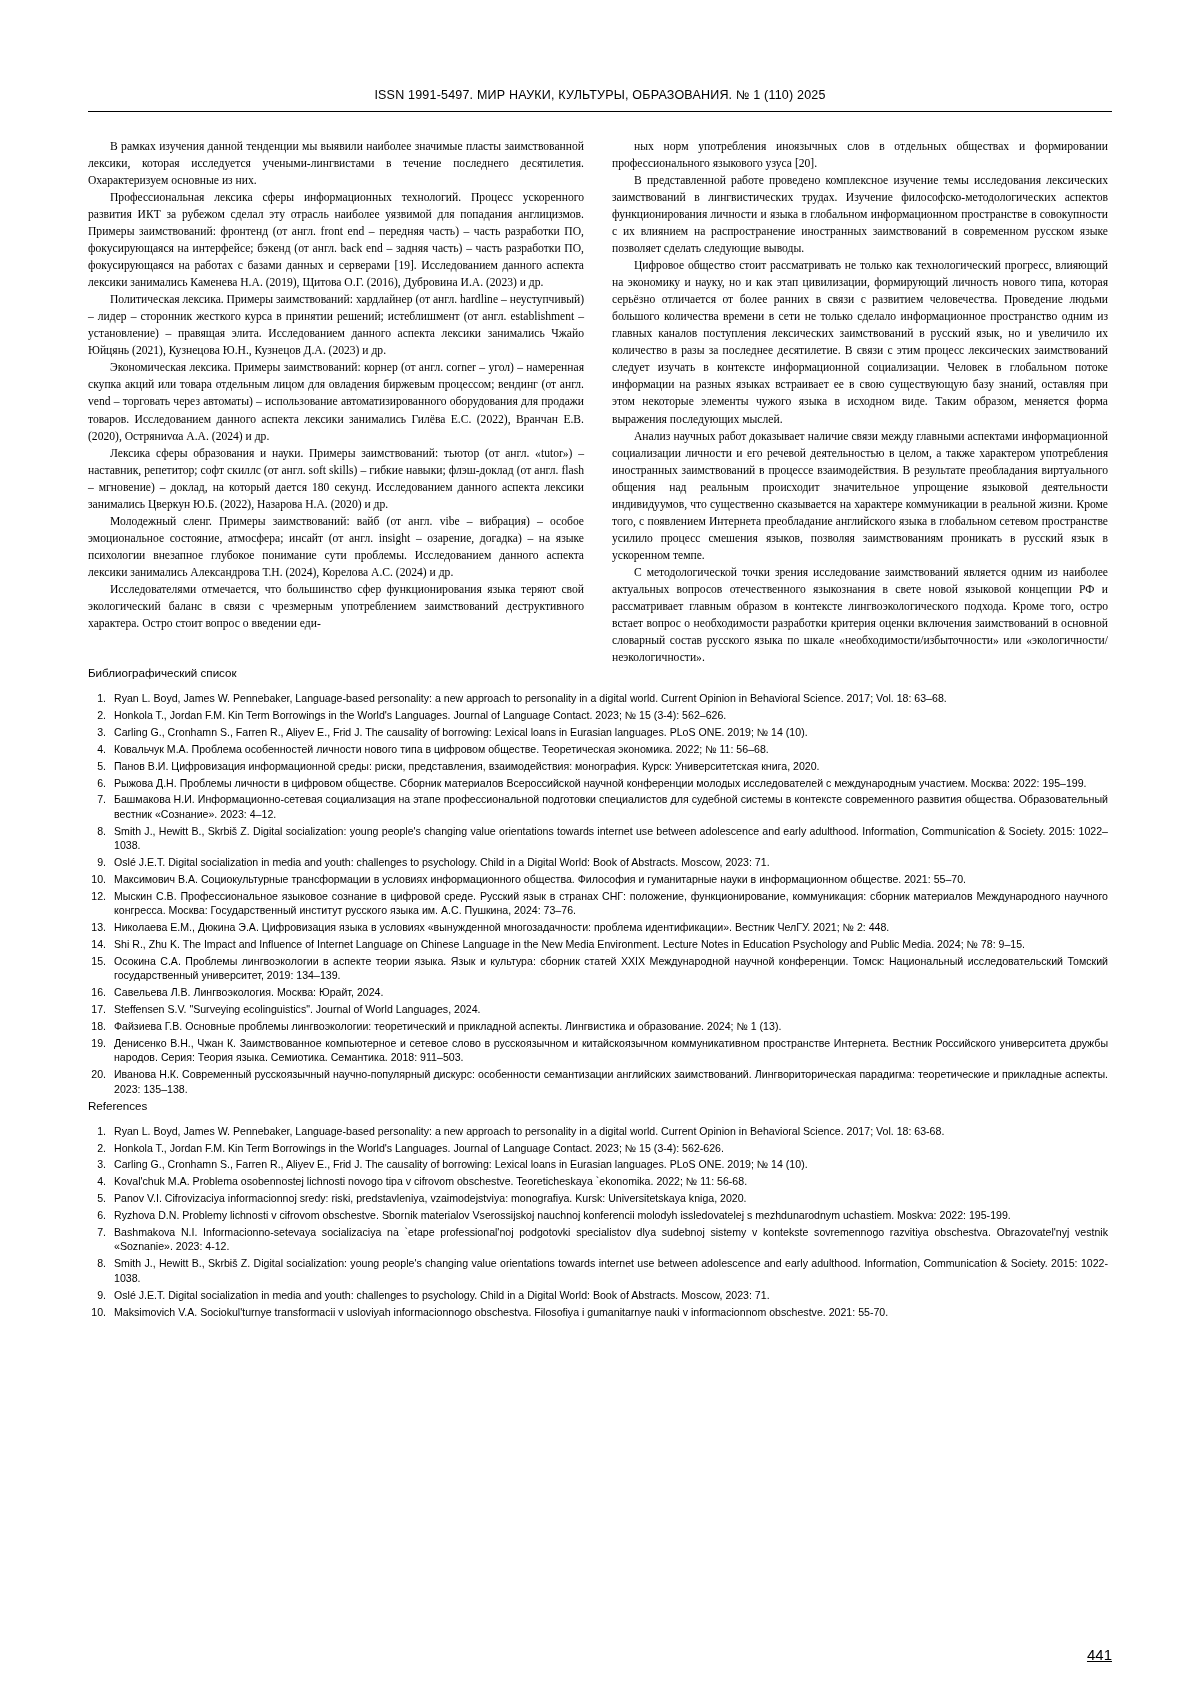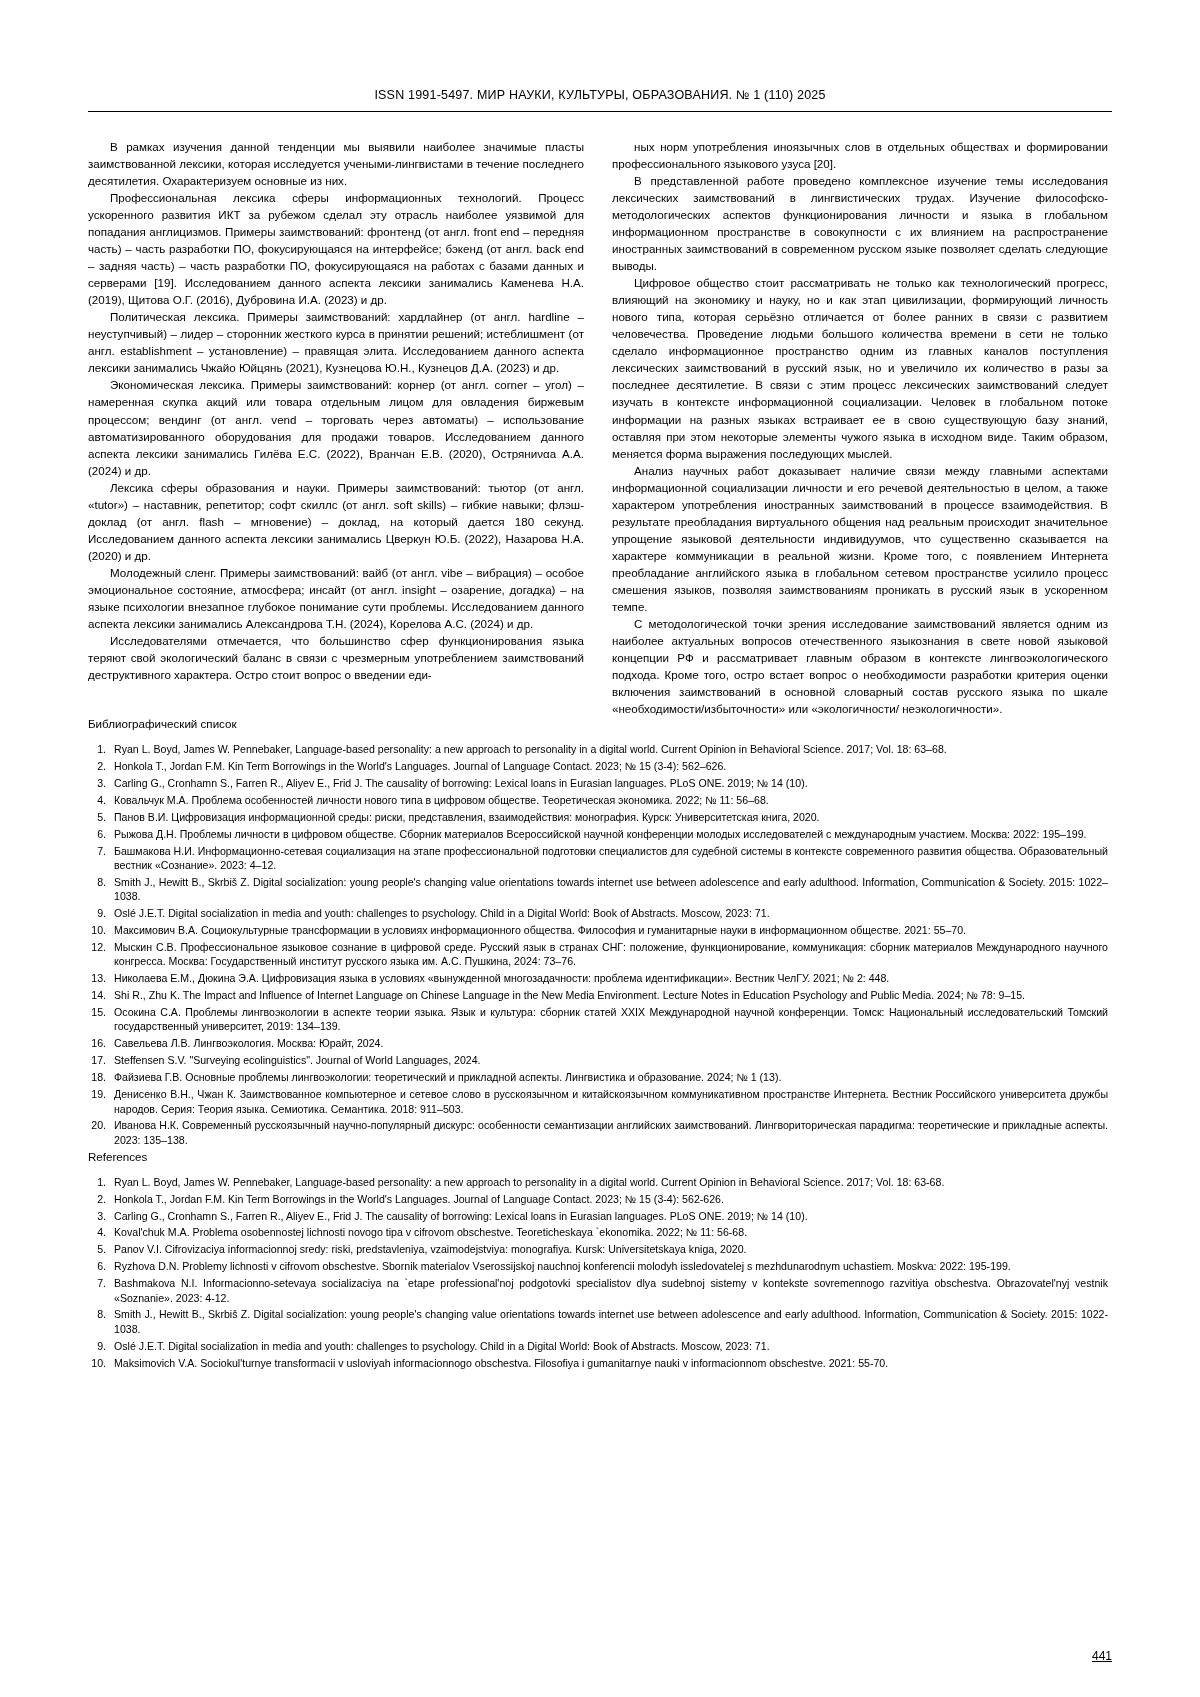--- a/index.html
+++ b/index.html
@@ -39,20 +39,21 @@
     width: 496px;
     font-size: 11.6px;
     line-height: 1.47;
     text-align: justify;
   }
   .col p {
     margin: 0 0 0 0;
     text-indent: 22px;
     text-align: justify;
     hyphens: auto;
+    font-family: Liberation Serif, serif;
   }
   .col p + p { margin-top: 0px; }
 
   .section-label {
     font-size: 11.6px;
   }
   .refs {
     margin-top: 12px;
     font-size: 10.6px;
     line-height: 1.36;
@@ -71,21 +72,21 @@
   }
   .ref .txt {
     flex: 1 1 auto;
     text-align: justify;
   }
   .refs-wrap { width: 1020px; }
   .page-number {
     position: absolute;
     right: 88px;
     bottom: 34px;
-    font-size: 12px;
+    font-size: 15px;
     text-decoration: underline;
   }
 </style>
 </head>
 <body>
 
 <div class="page">
 
   <div class="running-head">ISSN 1991-5497. МИР НАУКИ, КУЛЬТУРЫ, ОБРАЗОВАНИЯ.  № 1 (110) 2025</div>
 

